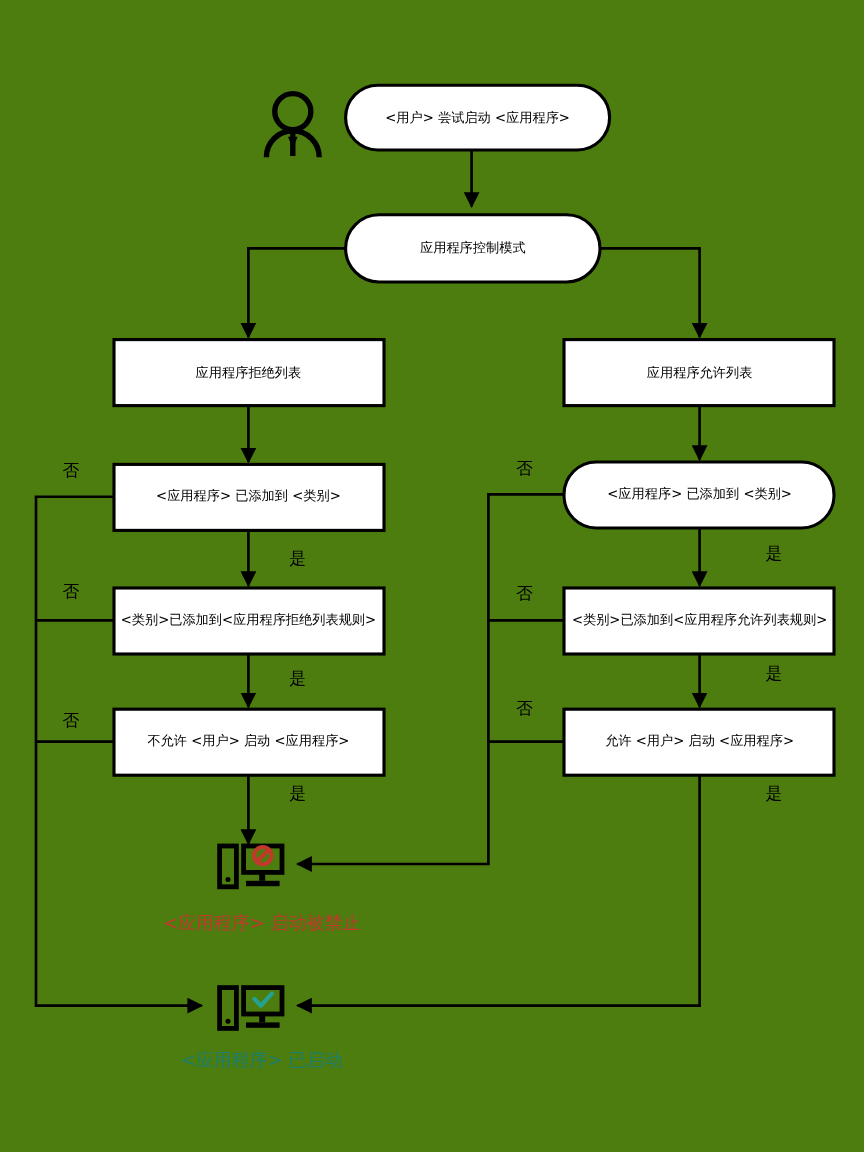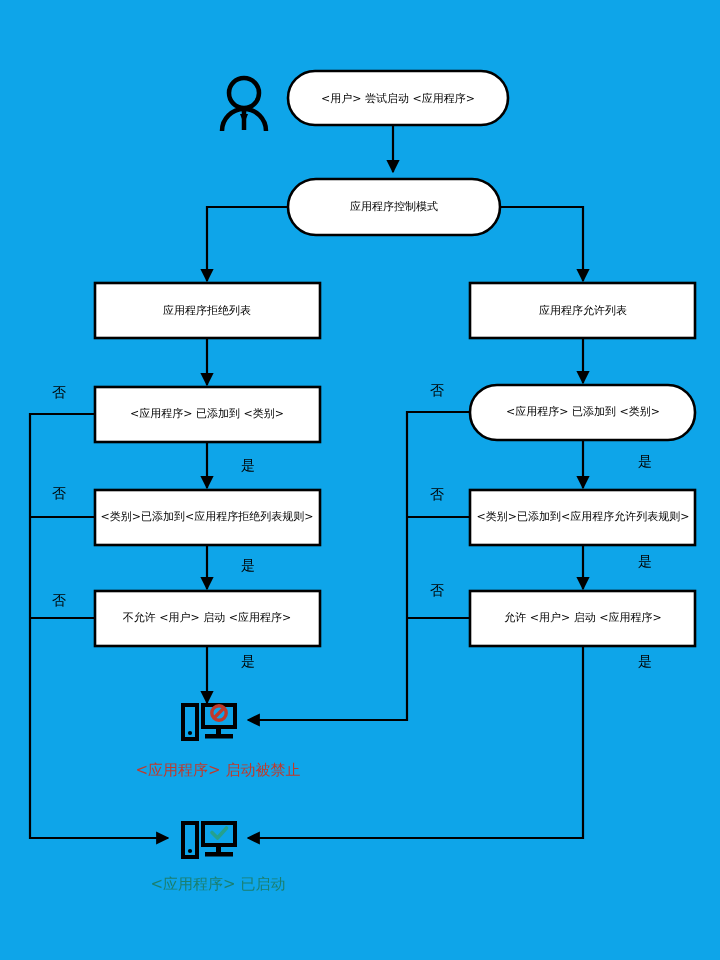--- a/index.html
+++ b/index.html
@@ -7,21 +7,21 @@
     padding: 0;
     background: #ffffff;
   }
   body {
     font-family: "DejaVu Sans", "Liberation Sans", sans-serif;
   }
   #canvas {
     position: relative;
     width: 720px;
     height: 960px;
-    background: #0ea5e9;
+    background: #4d7c0f;
     overflow: hidden;
   }
   svg#flow {
     position: absolute;
     left: 0;
     top: 0;
     width: 720px;
     height: 960px;
   }
   .node-text {

